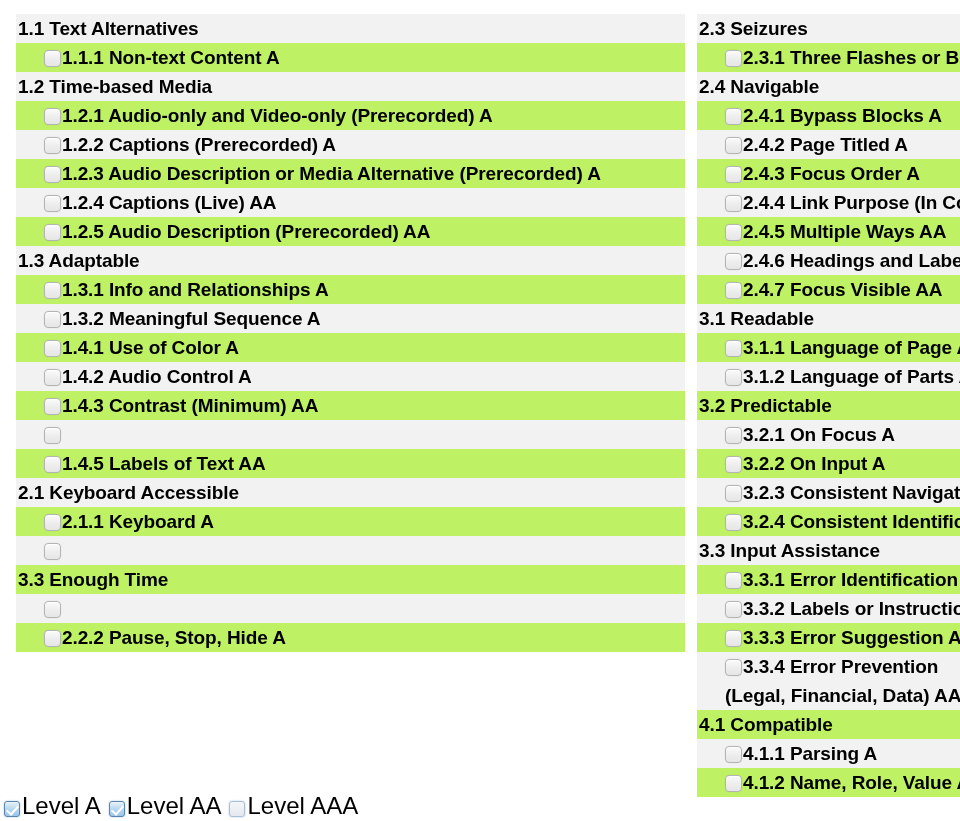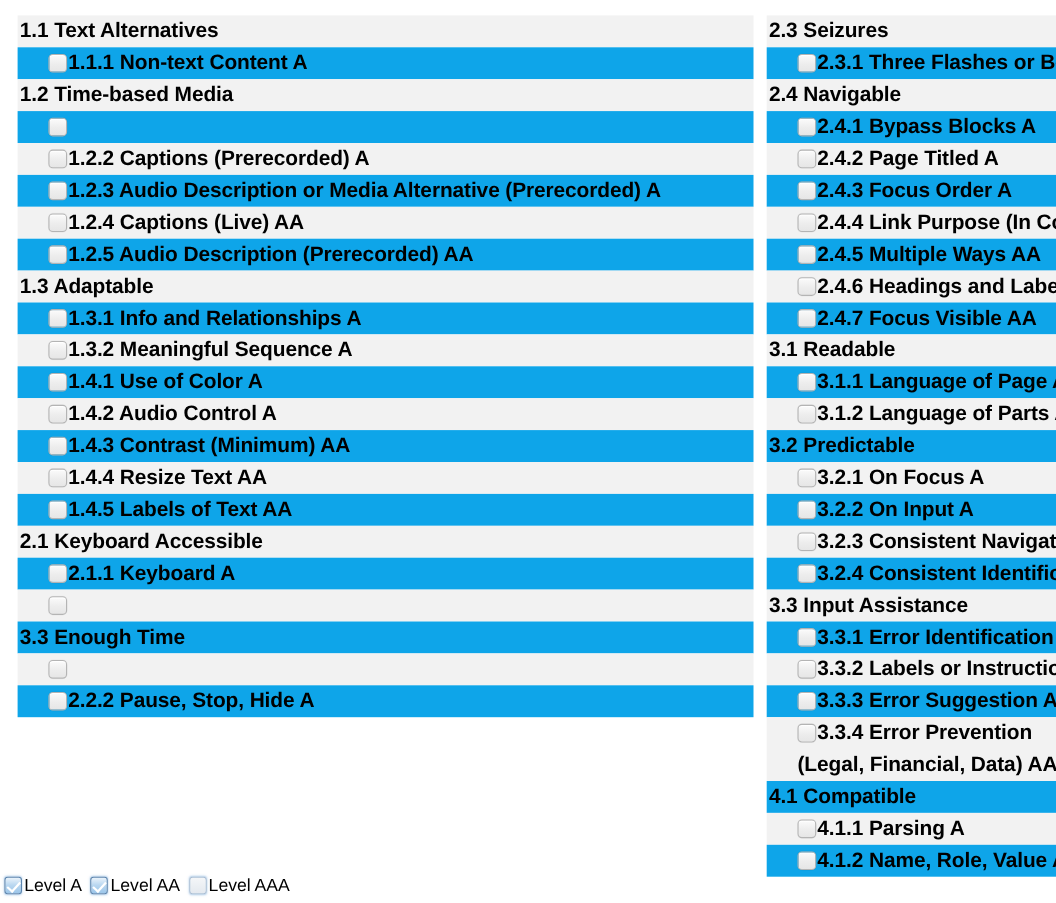--- a/index.html
+++ b/index.html
@@ -32,21 +32,21 @@
   .column.left  { left: 16px;  width: 669px; }
   .column.right { left: 697px; width: 700px; }
 
   
   .row {
     font-size: 19px;
     font-weight: bold;
     line-height: 29px;
     letter-spacing: -0.1px;
     white-space: normal;
-    background: #0ea5e9;
+    background: #bef264;
   }
   .row.stripe { background: #f2f2f2; }
 
   
   .row.group {
     padding: 0 4px 0 2px;
   }
 
   
   .row.criterion {
@@ -69,21 +69,21 @@
 
   
   .column.right .row { white-space: nowrap; }
   .column.right .row.wraps { white-space: normal; width: 263px; }
 
   
   #legend {
     position: absolute;
     left: 4px;
     top: 793px;
-    font-size: 16px;
+    font-size: 24px;
     font-weight: normal;
     line-height: 26px;
     white-space: nowrap;
   }
   .legend-item {
     display: inline-block;
     margin-right: 8px;
     vertical-align: top;
   }
   .legend-item .cb {
@@ -120,32 +120,32 @@
   .legend-item .lbl { vertical-align: top; }
 </style>
 </head>
 <body>
 
 <div id="columns">
   <div class="column left">
       <div class="row group stripe">1.1 Text Alternatives</div>
       <div class="row criterion"><span class="cb"></span><span class="txt">1.1.1 Non-text Content A</span></div>
       <div class="row group stripe">1.2 Time-based Media</div>
-      <div class="row criterion"><span class="cb"></span></div>
+      <div class="row criterion"><span class="cb"></span><span class="txt">1.2.1 Audio-only and Video-only (Prerecorded) A</span></div>
       <div class="row criterion stripe"><span class="cb"></span><span class="txt">1.2.2 Captions (Prerecorded) A</span></div>
       <div class="row criterion"><span class="cb"></span><span class="txt">1.2.3 Audio Description or Media Alternative (Prerecorded) A</span></div>
       <div class="row criterion stripe"><span class="cb"></span><span class="txt">1.2.4 Captions (Live) AA</span></div>
       <div class="row criterion"><span class="cb"></span><span class="txt">1.2.5 Audio Description (Prerecorded) AA</span></div>
       <div class="row group stripe">1.3 Adaptable</div>
       <div class="row criterion"><span class="cb"></span><span class="txt">1.3.1 Info and Relationships A</span></div>
       <div class="row criterion stripe"><span class="cb"></span><span class="txt">1.3.2 Meaningful Sequence A</span></div>
       <div class="row criterion"><span class="cb"></span><span class="txt">1.4.1 Use of Color A</span></div>
       <div class="row criterion stripe"><span class="cb"></span><span class="txt">1.4.2 Audio Control A</span></div>
       <div class="row criterion"><span class="cb"></span><span class="txt">1.4.3 Contrast (Minimum) AA</span></div>
-      <div class="row criterion stripe"><span class="cb"></span><span class="txt">1.4.4 Resize Text AA</span></div>
+      <div class="row criterion stripe"><span class="cb"></span></div>
       <div class="row criterion"><span class="cb"></span><span class="txt">1.4.5 Labels of Text AA</span></div>
       <div class="row group stripe">2.1 Keyboard Accessible</div>
       <div class="row criterion"><span class="cb"></span><span class="txt">2.1.1 Keyboard A</span></div>
       <div class="row criterion stripe"><span class="cb"></span></div>
       <div class="row group">3.3 Enough Time</div>
       <div class="row criterion stripe"><span class="cb"></span></div>
       <div class="row criterion"><span class="cb"></span><span class="txt">2.2.2 Pause, Stop, Hide A</span></div>
     </div>
   <div class="column right">
       <div class="row group stripe">2.3 Seizures</div>

